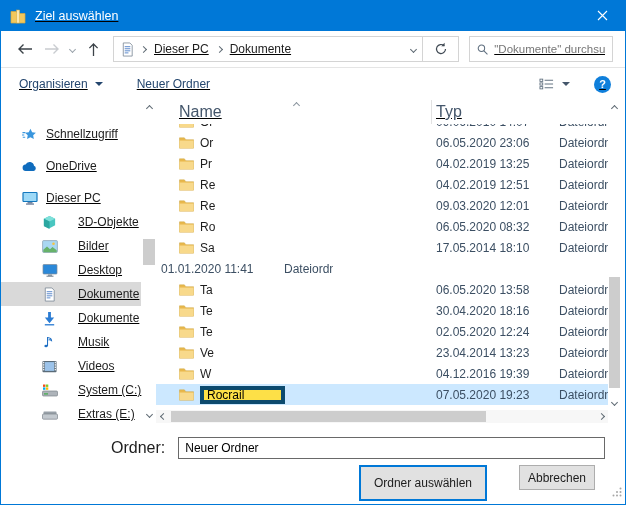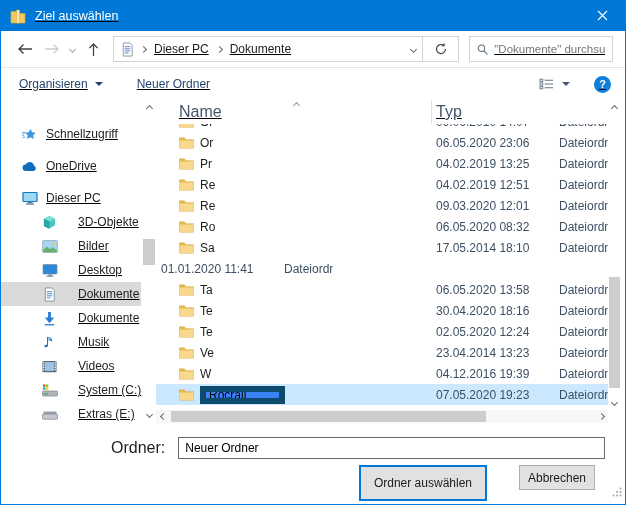--- a/index.html
+++ b/index.html
@@ -65,21 +65,21 @@
   .c-type { width:54px; flex-shrink:0; padding-left:5px; overflow:hidden; white-space:nowrap; }
   .lheader .c-date, .lheader .c-type { border-left:1px solid #e2e2e2; padding-left:4px; align-self:stretch; display:flex; align-items:center; }
   .sort-caret { position:absolute; left:138px; top:-9px; }
   .sort-caret .chev { border-color:#8a949e; }
   .rows { position:absolute; top:24px; left:0; right:17px; bottom:14px; overflow:hidden; }
   .row { display:flex; height:21px; align-items:center; font-size:12px; color:#1d1d1d; }
   .row.partial { margin-top:-13px; }
   .row .c-date, .row .c-type { color:#3c4f63; }
   .row .icon { width:15px; height:13px; display:inline-flex; margin-right:6px; flex-shrink:0; }
   .row.selected { background:#cce8ff; }
-  .rename-input { width:85px; height:18px; border:6px solid #0c4a6e; font-size:12px; padding:0 3px; font-family:"Liberation Sans","DejaVu Sans",sans-serif; outline:none; background:#3b82f6; }
+  .rename-input { width:85px; height:18px; border:4px solid #0c4a6e; font-size:12px; padding:0 3px; font-family:"Liberation Sans","DejaVu Sans",sans-serif; outline:none; background:#fde047; }
 
   
   .vscroll { position:absolute; top:2px; right:4px; bottom:15px; width:13px; }
   .vscroll .thumb { position:absolute; top:57%; height:36%; left:1px; right:1px; background:#cdcdcd; }
   .hscroll { position:absolute; bottom:1px; left:0; right:17px; height:13px; background:#f7f7f7; display:flex; align-items:center; }
   .hs-arrow { width:14px; height:13px; display:flex; align-items:center; justify-content:center; flex-shrink:0; }
   .hs-thumb { width:315px; height:11px; background:#cdcdcd; margin-left:1px; }
   .hs-track { flex:1; }
 
   

